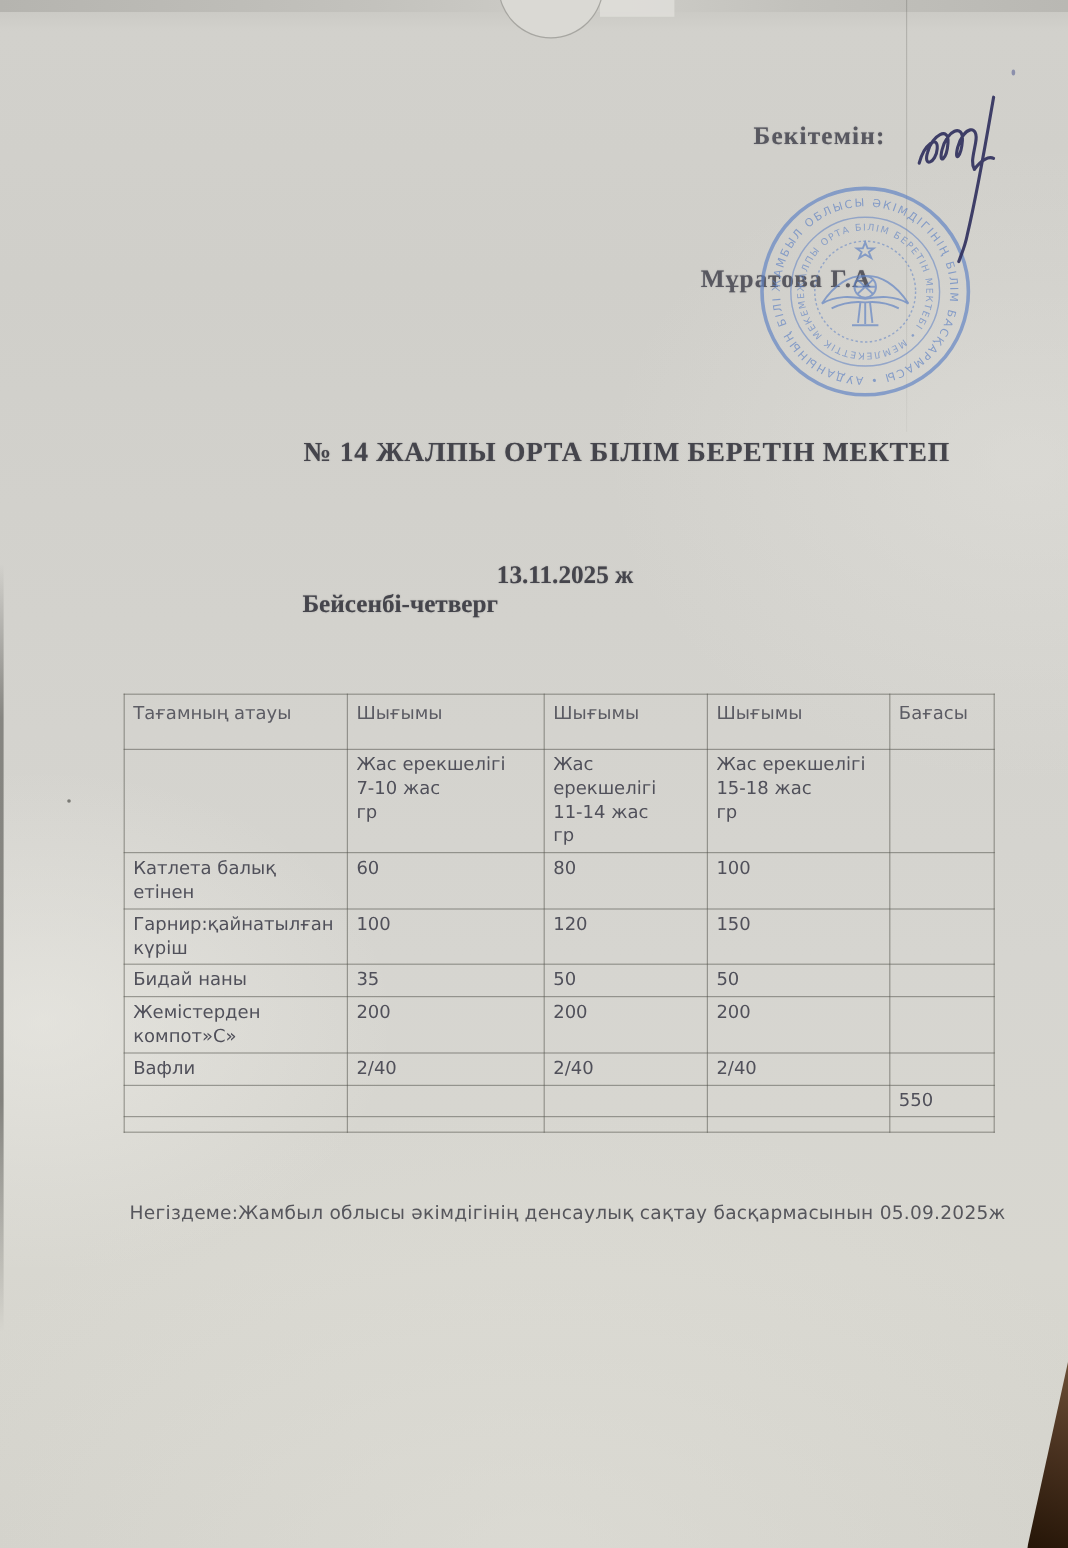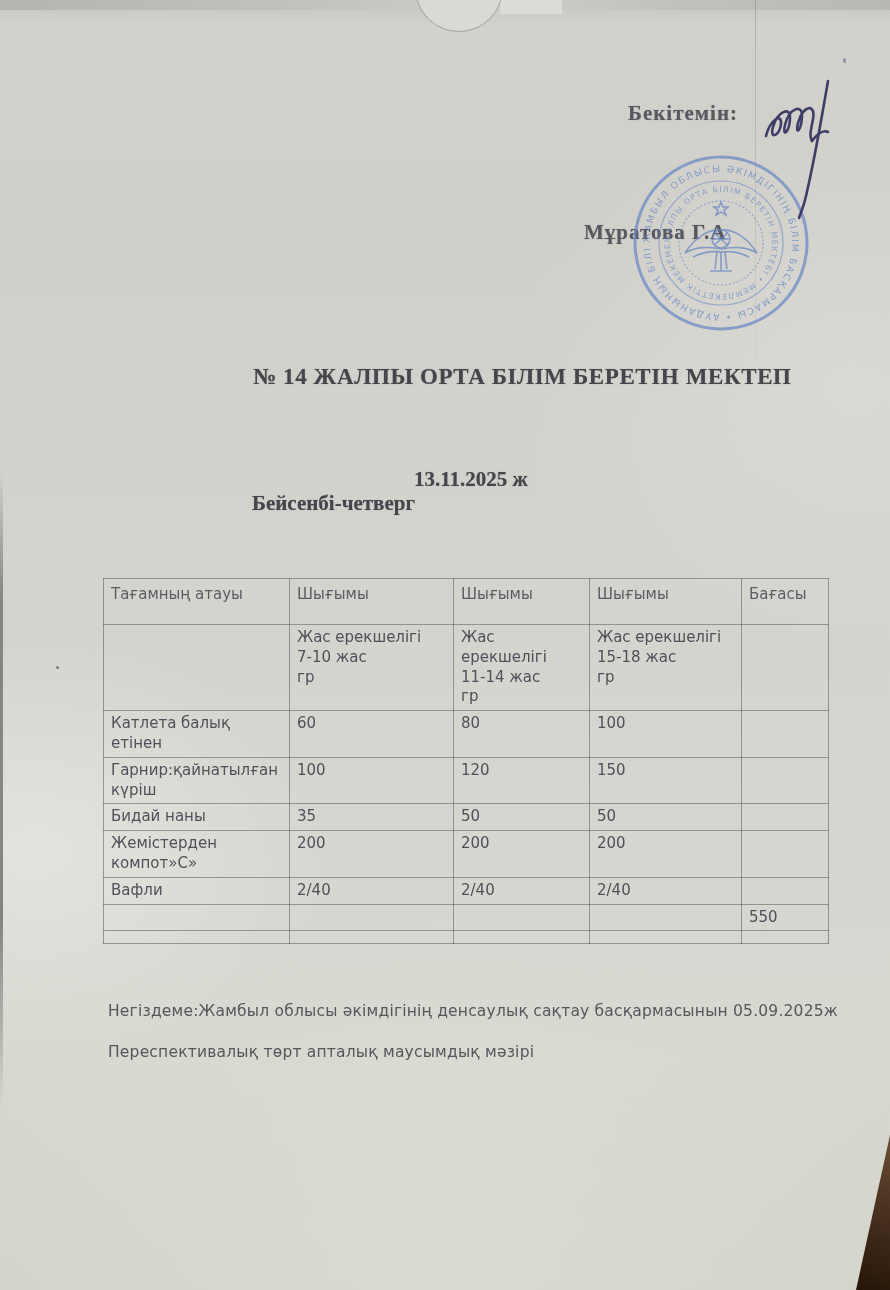--- a/index.html
+++ b/index.html
@@ -180,18 +180,17 @@
           <td></td>
           <td></td>
           <td></td>
           <td></td>
           <td></td>
         </tr>
       </tbody>
   </table>
 
   <div class="footer-line" style="left:108px;top:1002px;">Негіздеме:Жамбыл облысы әкімдігінің денсаулық сақтау басқармасынын 05.09.2025ж</div>
-  <div class="footer-line" style="left:108px;top:1043px;">Переспективалық төрт апталық маусымдық мәзірі</div>
 
   <div class="speck" style="left:56px;top:666px;width:3px;height:3px;background:rgba(60,60,55,.6);"></div>
   <div class="speck" style="left:843px;top:58px;width:3px;height:5px;background:rgba(70,80,140,.5);"></div>
   <div class="corner-wedge"></div>
 </div>
 
 </body></html>

